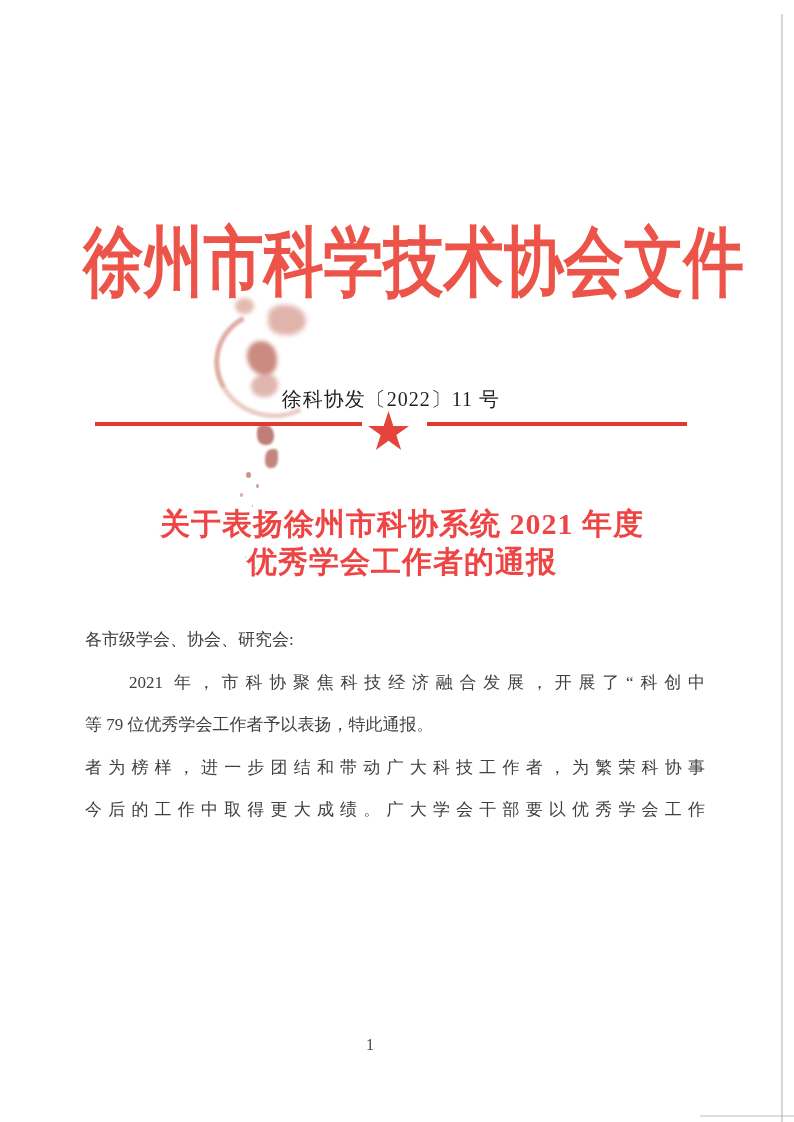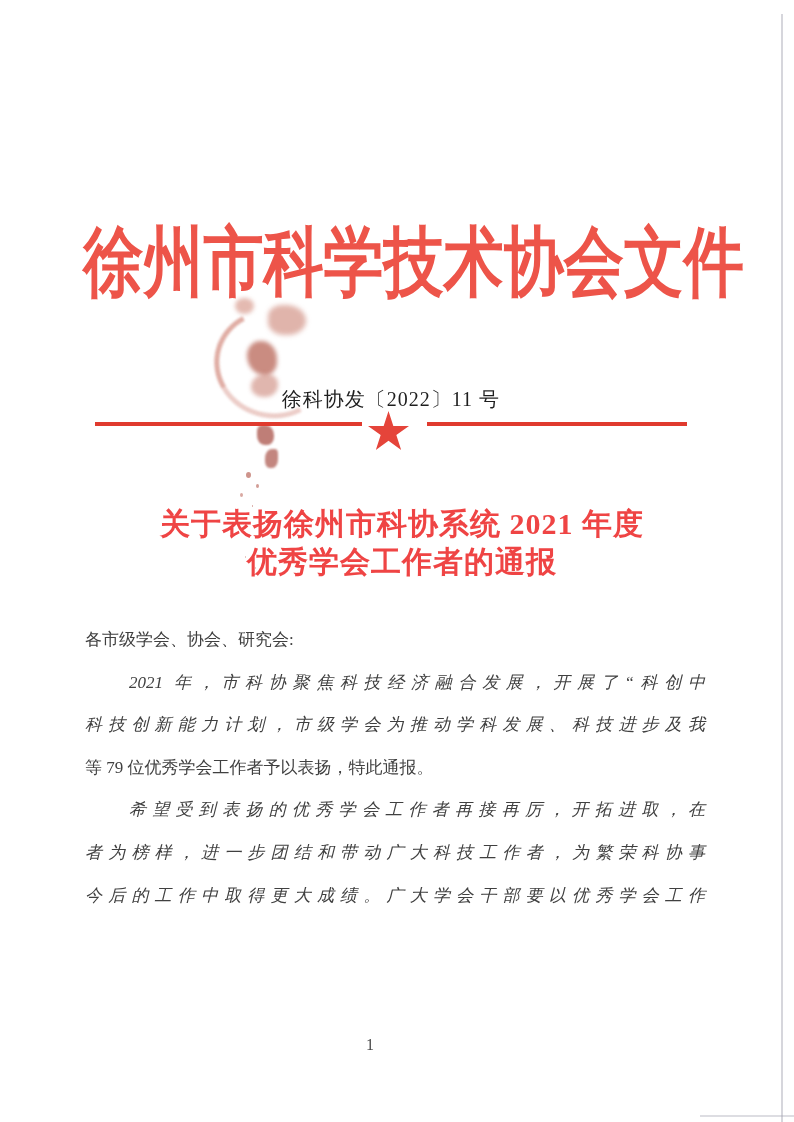--- a/index.html
+++ b/index.html
@@ -57,21 +57,21 @@
   .doc-title{
     position:absolute;top:505px;left:5px;width:100%;text-align:center;
     font-size:30px;font-weight:bold;color:#ef4444;line-height:38px;letter-spacing:1px;
   }
   
   .body-text{
     position:absolute;left:85px;top:619px;width:620px;
     font-size:17px;color:#404040;
   }
   .line{height:42.6px;line-height:42.6px;white-space:nowrap;}
-  .just{white-space:normal;text-align:justify;text-align-last:justify;font-style:italic;}
+  .just{white-space:normal;text-align:justify;text-align-last:justify;}
   .indent{padding-left:44px;}
   
   .page-number{
     position:absolute;left:340px;top:1036px;width:60px;text-align:center;
     font-size:16px;color:#4a4a4a;
   }
   
   .scan-edge-right{position:absolute;left:781px;top:14px;width:2px;height:1108px;background:rgba(165,165,178,0.45);}
   .scan-edge-bottom{position:absolute;left:700px;top:1115px;width:94px;height:2px;background:rgba(165,165,178,0.38);}
 </style>
@@ -100,23 +100,21 @@
   <div class="rule rule-right"></div>
 
   <div class="doc-title">
     <div>关于表扬徐州市科协系统 2021 年度</div>
     <div>优秀学会工作者的通报</div>
   </div>
 
   <div class="body-text">
     <div class="line">各市级学会、协会、研究会:</div>
     <div class="line just indent">2021 年，市科协聚焦科技经济融合发展，开展了“科创中</div>
-    <div class="line just">科技创新能力计划，市级学会为推动学科发展、科技进步及我</div>
     <div class="line">等 79 位优秀学会工作者予以表扬，特此通报。</div>
-    <div class="line just indent">希望受到表扬的优秀学会工作者再接再厉，开拓进取，在</div>
     <div class="line just">者为榜样，进一步团结和带动广大科技工作者，为繁荣科协事</div>
     <div class="line just">今后的工作中取得更大成绩。广大学会干部要以优秀学会工作</div>
   </div>
 
   <div class="page-number">1</div>
 
   <div class="scan-edge-right"></div>
   <div class="scan-edge-bottom"></div>
 
 </div>

